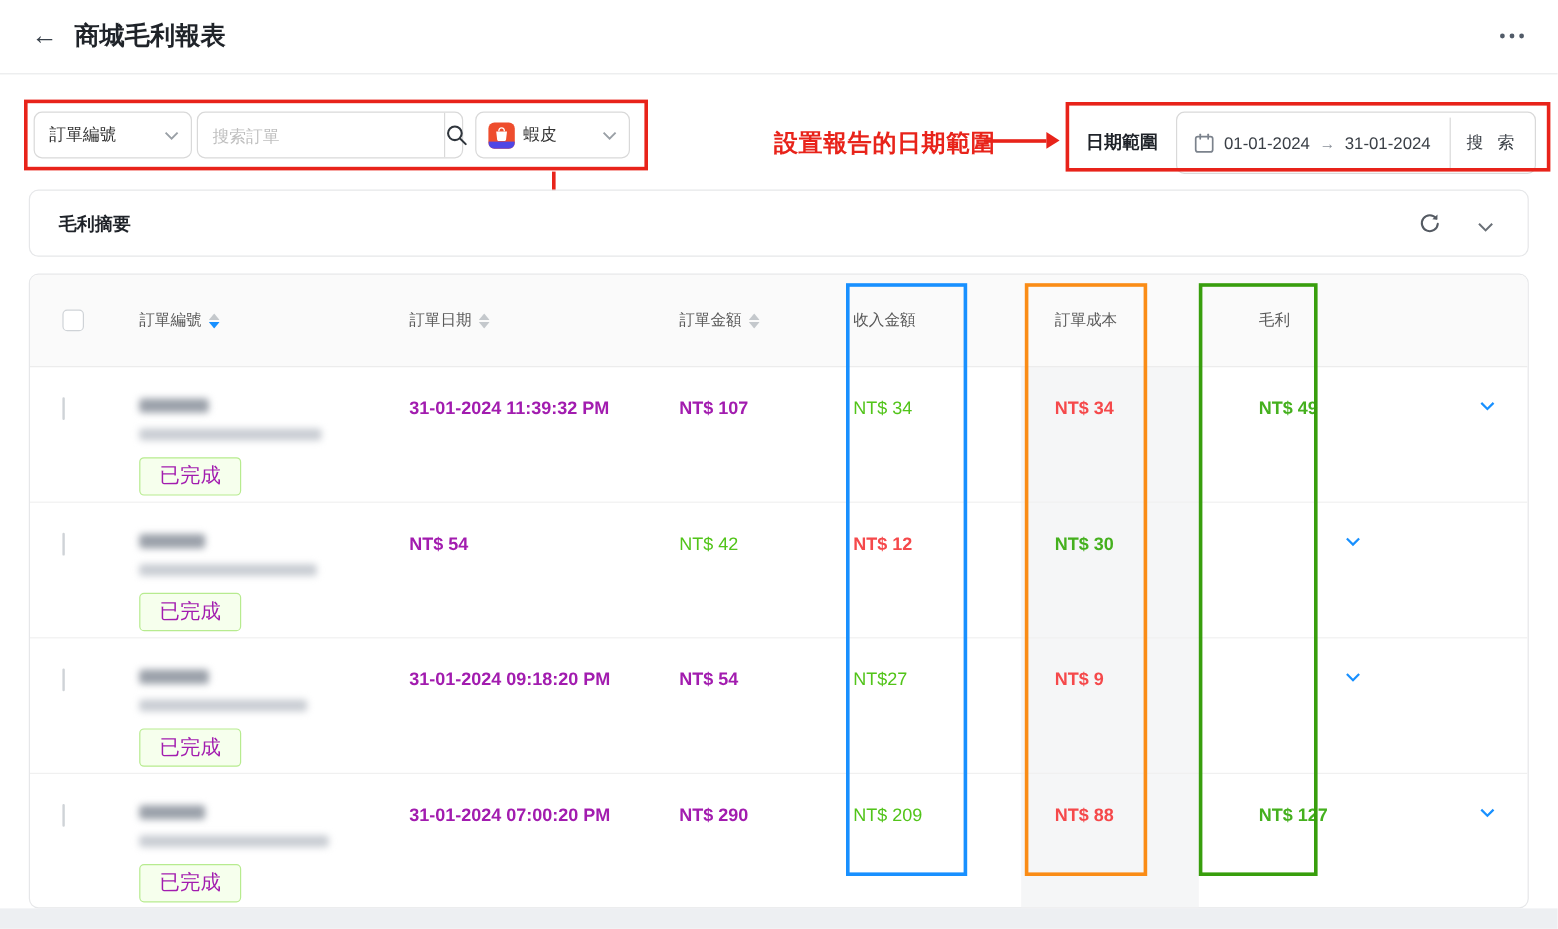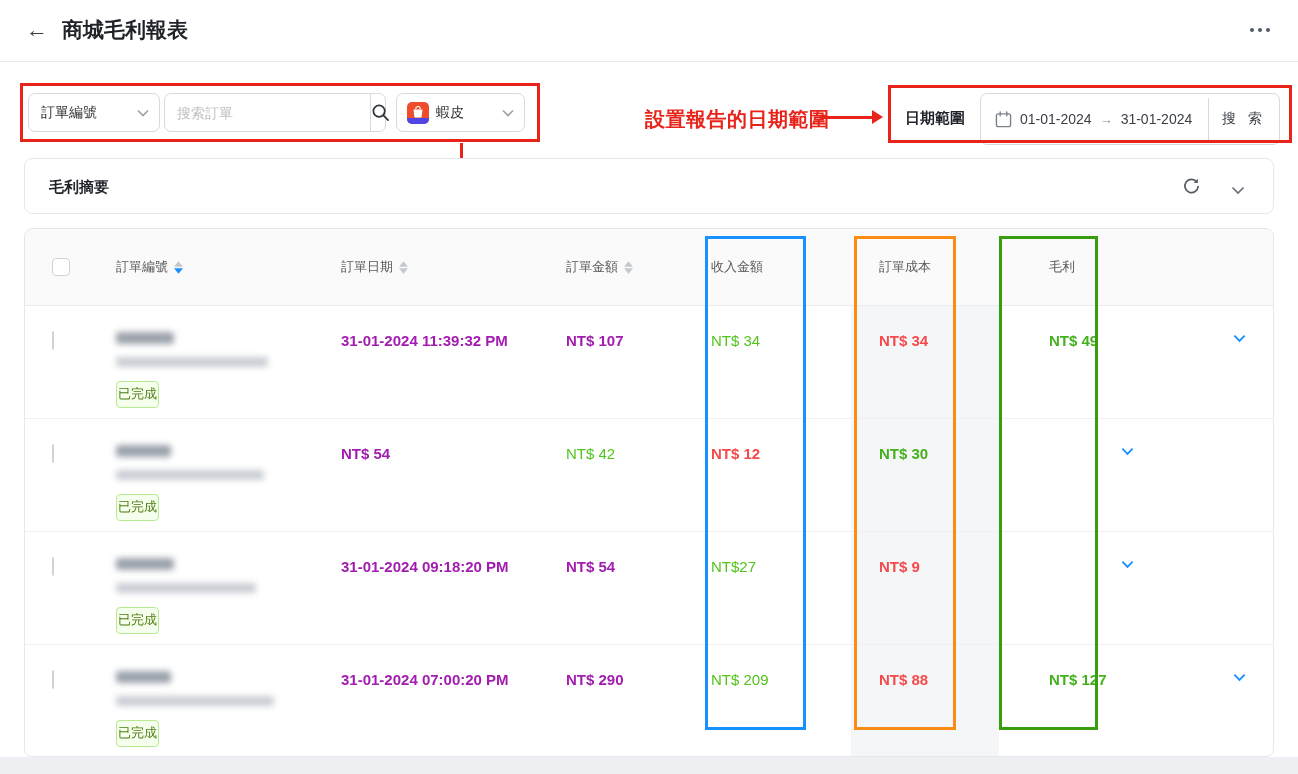--- a/index.html
+++ b/index.html
@@ -64,21 +64,21 @@
   .cell { padding-top:26px; font-size:15px; }
   .chk { width:18px; height:18px; border:1.5px solid #cfd3d7; border-radius:4px; background:#fff; cursor:pointer; }
   .chk-cell { padding-left:27px; }
   #thead .chk-cell { padding-left:27px; padding-top:0; }
   .num { font-weight:700; color:#a21caf; }
   .rev { color:#52c41a; font-weight:500; }
   .cost { color:#f5494b; font-weight:700; }
   .profit { color:#45b01e; font-weight:700; }
   .bline1 { height:12px; background:#9ba1aa; border-radius:3px; filter:blur(3px); }
   .bline2 { height:10px; background:#c9cdd3; border-radius:3px; filter:blur(3px); margin-top:13px; }
-  .badge { display:inline-block; margin-top:14px; padding:3px 1px 4px; font-size:13px; color:#4d7c0f; background:#f6ffed; border:1px solid #b7eb8f; border-radius:4px; }
+  .badge { display:inline-block; margin-top:14px; padding:3px 16px 4px; font-size:17px; color:#a21caf; background:#f6ffed; border:1px solid #b7eb8f; border-radius:4px; }
   .row-chevron { display:flex; justify-content:center; padding-top:28px; cursor:pointer; }
   .sort { display:flex; flex-direction:column; gap:1px; }
   .sort svg { display:block; }
 
   
   .col-box { position:absolute; top:7px; height:494px; border:3px solid; z-index:3; pointer-events:none; background:transparent; }
   #box-revenue { left:680px; width:101px; }
   #box-cost    { left:829px; width:102px; }
   #box-profit  { left:974px; width:99px;  }
 

